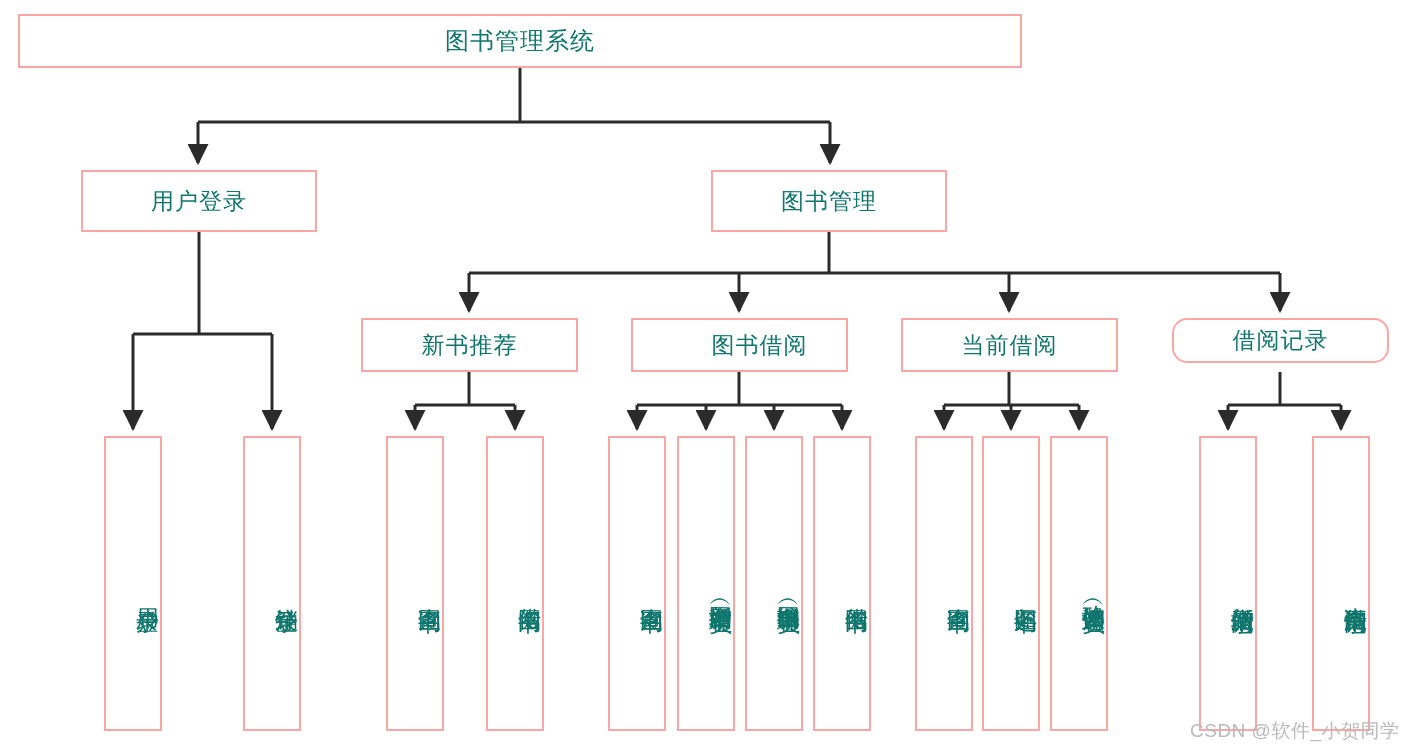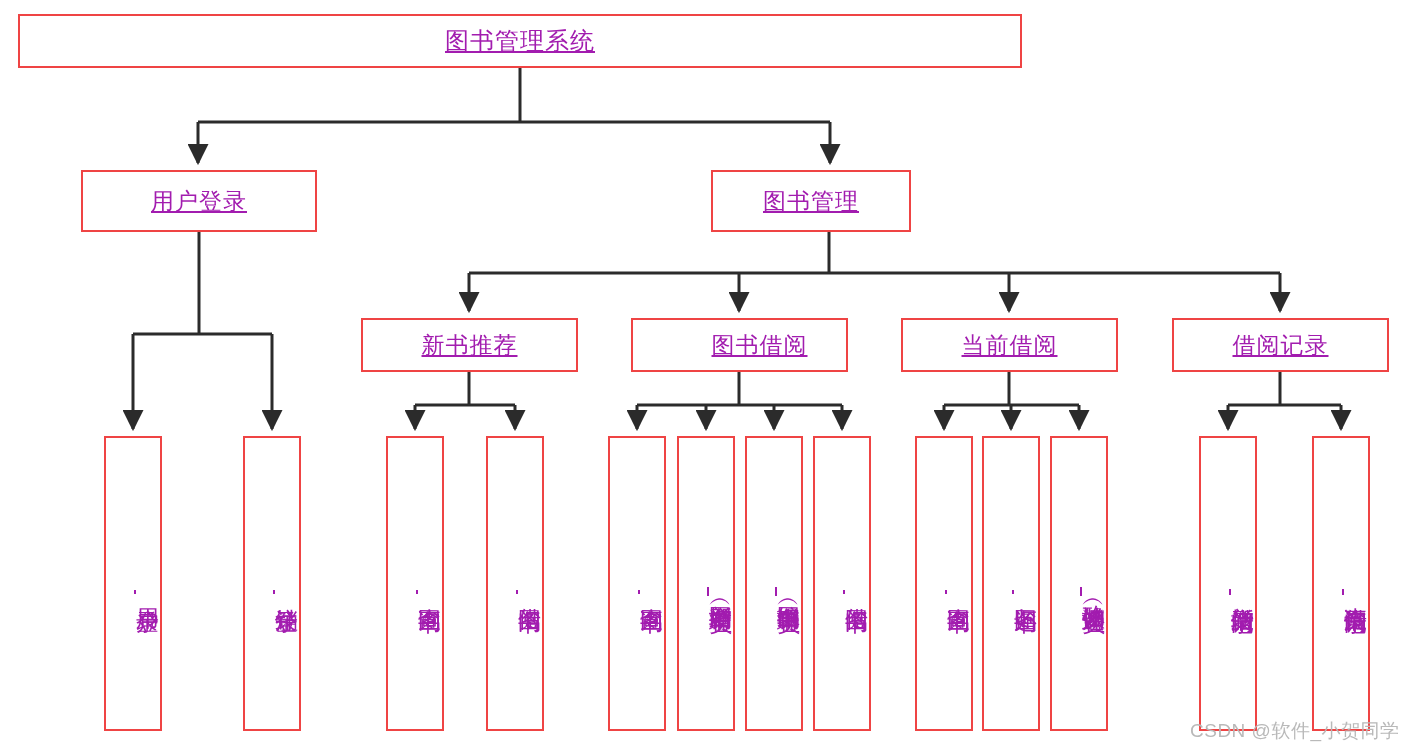--- a/index.html
+++ b/index.html
@@ -22,27 +22,26 @@
     position: absolute;
     left: 0;
     top: 0;
     width: 1405px;
     height: 747px;
     pointer-events: none;
   }
   .node {
     position: absolute;
     box-sizing: border-box;
-    border: 2px solid #ef4444;
+    border: 2px solid #fca5a5;
     background: #ffffff;
     display: flex;
     align-items: center;
     justify-content: center;
-    color: #a21caf;
-    text-decoration: underline;
+    color: #0f766e;
   }
   .node.horiz {
     font-size: 23px;
     letter-spacing: 1px;
   }
   .node.vert {
     writing-mode: vertical-rl;
     text-orientation: upright;
     font-size: 23px;
     line-height: 1.08;
@@ -122,34 +121,34 @@
     </g>
   </svg>
 
   <div class="node horiz root" style="left:18px; top:14px; width:1004px; height:54px;">
     <span class="nlabel">图书管理系统</span>
   </div>
 
   <div class="node horiz" style="left:81px; top:170px; width:236px; height:62px;">
     <span class="nlabel">用户登录</span>
   </div>
-  <div class="node horiz" style="left:711px; top:170px; width:200px; height:62px;">
+  <div class="node horiz" style="left:711px; top:170px; width:236px; height:62px;">
     <span class="nlabel">图书管理</span>
   </div>
 
   <div class="node horiz" style="left:361px; top:318px; width:217px; height:54px;">
     <span class="nlabel">新书推荐</span>
   </div>
   <div class="node horiz" style="left:631px; top:318px; width:217px; height:54px;padding-left:40px;">
     <span class="nlabel">图书借阅</span>
   </div>
   <div class="node horiz" style="left:901px; top:318px; width:217px; height:54px;text-align:right;">
     <span class="nlabel">当前借阅</span>
   </div>
-  <div class="node horiz" style="left:1172px; top:318px; width:217px; height:54px;">
+  <div class="node horiz" style="left:1172px; top:318px; width:217px; height:45px;border-radius:15px;">
     <span class="nlabel">借阅记录</span>
   </div>
 
   <div class="node vert" style="left:104px; top:436px; width:58px; height:295px;">
     <span class="nlabel">用户登录</span>
   </div>
   <div class="node vert" style="left:243px; top:436px; width:58px; height:295px;">
     <span class="nlabel">注销登录</span>
   </div>
   <div class="node vert" style="left:386px; top:436px; width:58px; height:295px;">

